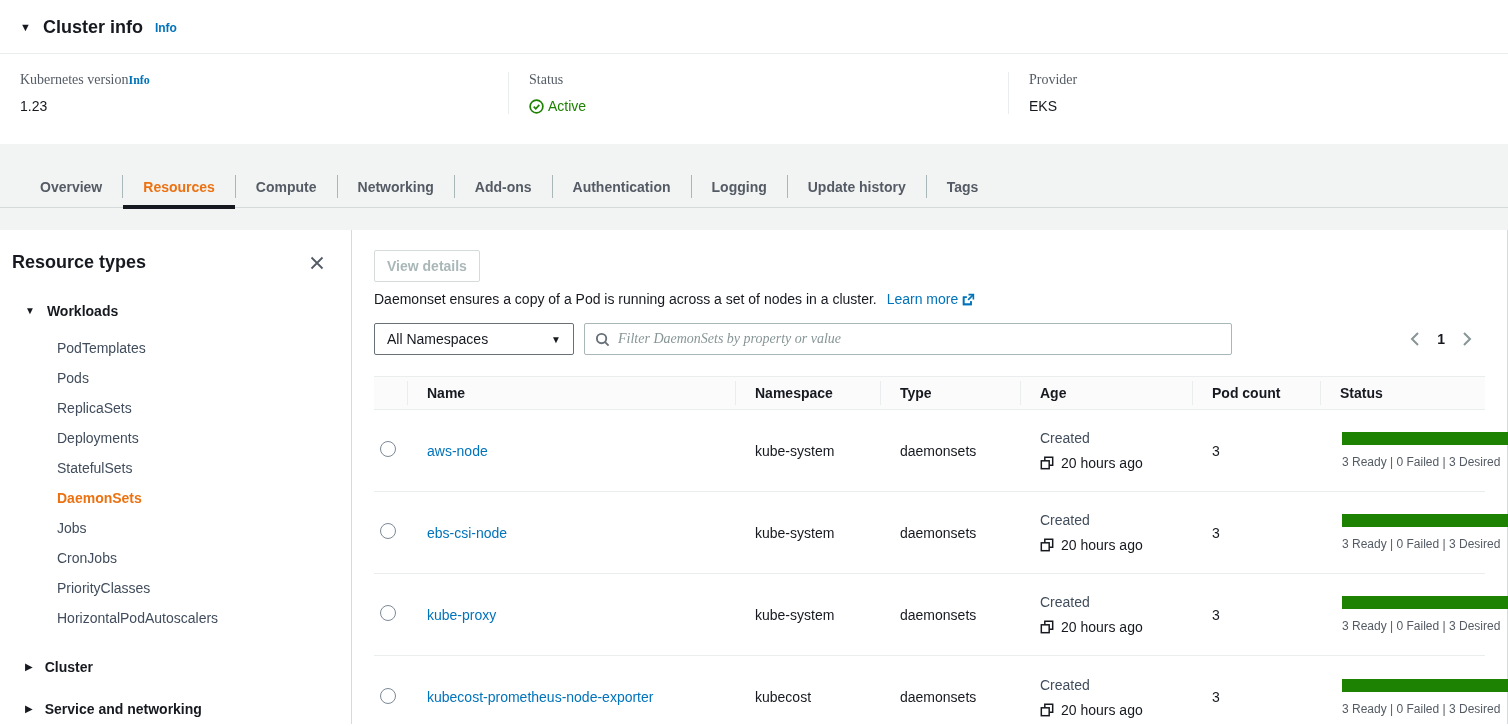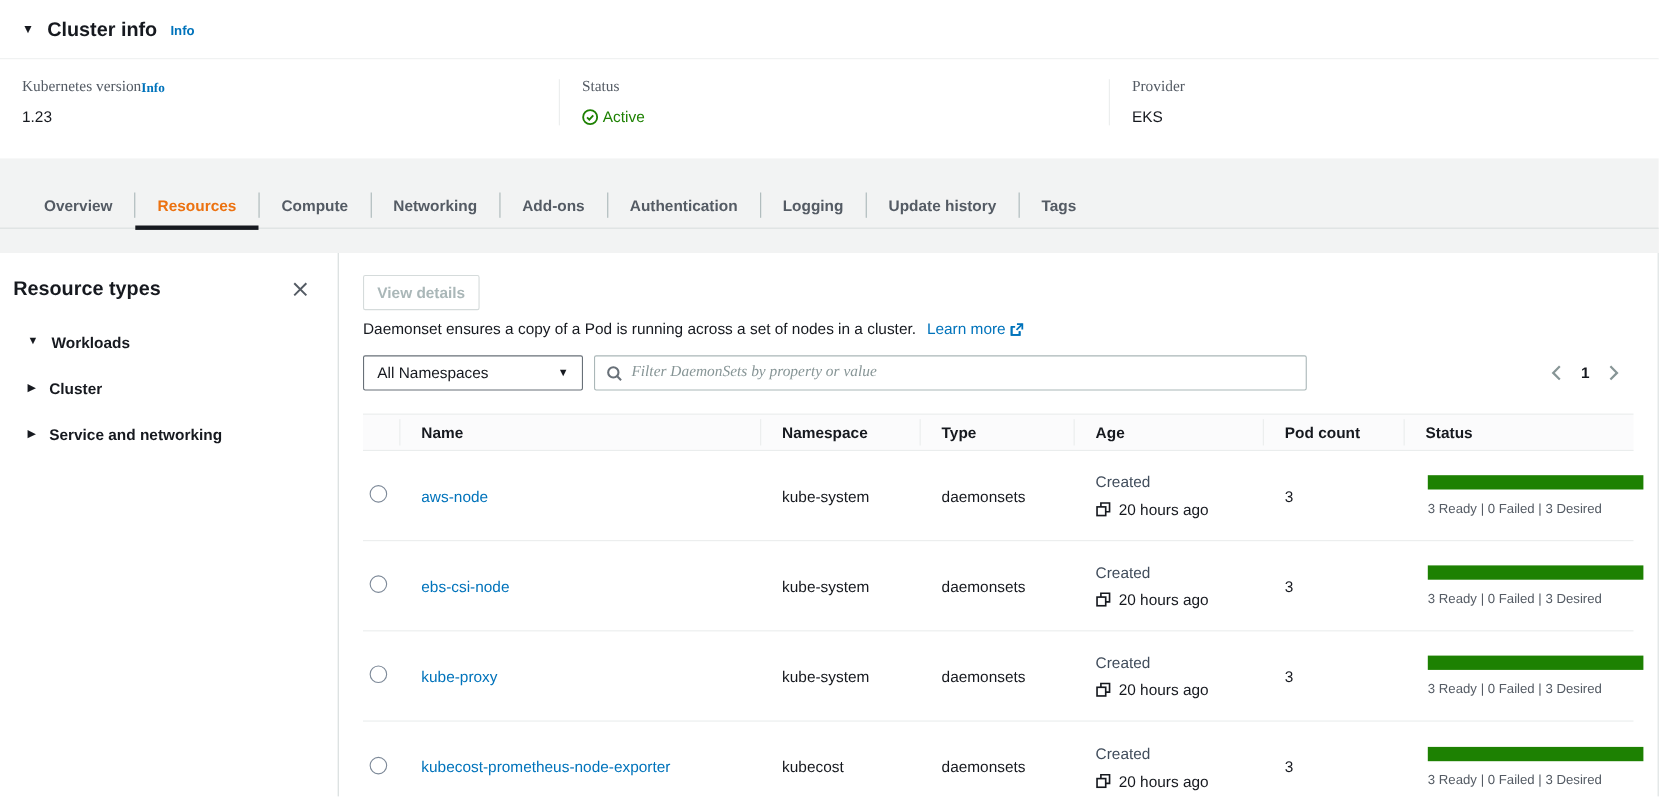--- a/index.html
+++ b/index.html
@@ -33,21 +33,21 @@
   .tab.active{color:var(--orange);}
   .tab.active::after{content:""; position:absolute; left:0; right:0; bottom:-1px; height:4px; background:#16191f;}
   .tab-div{width:1px; background:var(--inb); margin:10px 0;}
   .tabs-underline{border-bottom:1px solid var(--bm); margin-top:-1px;}
   .tabs-gap{height:22px; background:var(--page);}
 
   
   .content{display:flex; background:#fff; height:494px; border-right:1px solid var(--bm);}
 
   
-  .sidebar{width:308px; border-right:1px solid var(--bm); padding:22px 16px 0 12px; flex-shrink:0;}
+  .sidebar{width:352px; border-right:1px solid var(--bm); padding:22px 16px 0 12px; flex-shrink:0;}
   .sb-head{display:flex; justify-content:space-between; align-items:center; padding-right:8px;}
   .sb-title{font-size:18px; font-weight:bold;}
   .close-x{cursor:pointer; color:var(--gray); width:20px; height:20px; display:flex; align-items:center; justify-content:center;}
   .sb-nav{margin-top:30px;}
   .sb-group{display:flex; align-items:center; gap:12px; font-weight:bold; color:var(--text); cursor:pointer; padding-left:13px;}
   .sb-group .tri{font-size:10px;}
   .sb-items{margin:14px 0 16px 45px; list-style:none;}
   .sb-items li{padding:7px 0; color:#414d5c; cursor:pointer;}
   .sb-items li.active{color:var(--orange); font-weight:bold;}
   .sb-group.collapsed{margin-top:26px;}
@@ -167,20 +167,32 @@
         <svg width="16" height="16" viewBox="0 0 16 16">
             <path d="M2.5 2.5 L13.5 13.5 M13.5 2.5 L2.5 13.5" stroke="#545b64" stroke-width="1.8"></path>
           </svg>
       </span>
     </div>
     <div class="sb-nav" id="sidebar-nav">
         <div class="sb-group">
           <span class="tri">▼</span>
           <span>Workloads</span>
         </div>
+        <ul class="sb-items">
+          <li class="">PodTemplates</li>
+          <li class="">Pods</li>
+          <li class="">ReplicaSets</li>
+          <li class="">Deployments</li>
+          <li class="">StatefulSets</li>
+          <li class="active">DaemonSets</li>
+          <li class="">Jobs</li>
+          <li class="">CronJobs</li>
+          <li class="">PriorityClasses</li>
+          <li class="">HorizontalPodAutoscalers</li>
+        </ul>
         <div class="sb-group collapsed">
           <span class="tri">▶</span>
           <span>Cluster</span>
         </div>
         <div class="sb-group collapsed">
           <span class="tri">▶</span>
           <span>Service and networking</span>
         </div>
       </div>
   </div>

